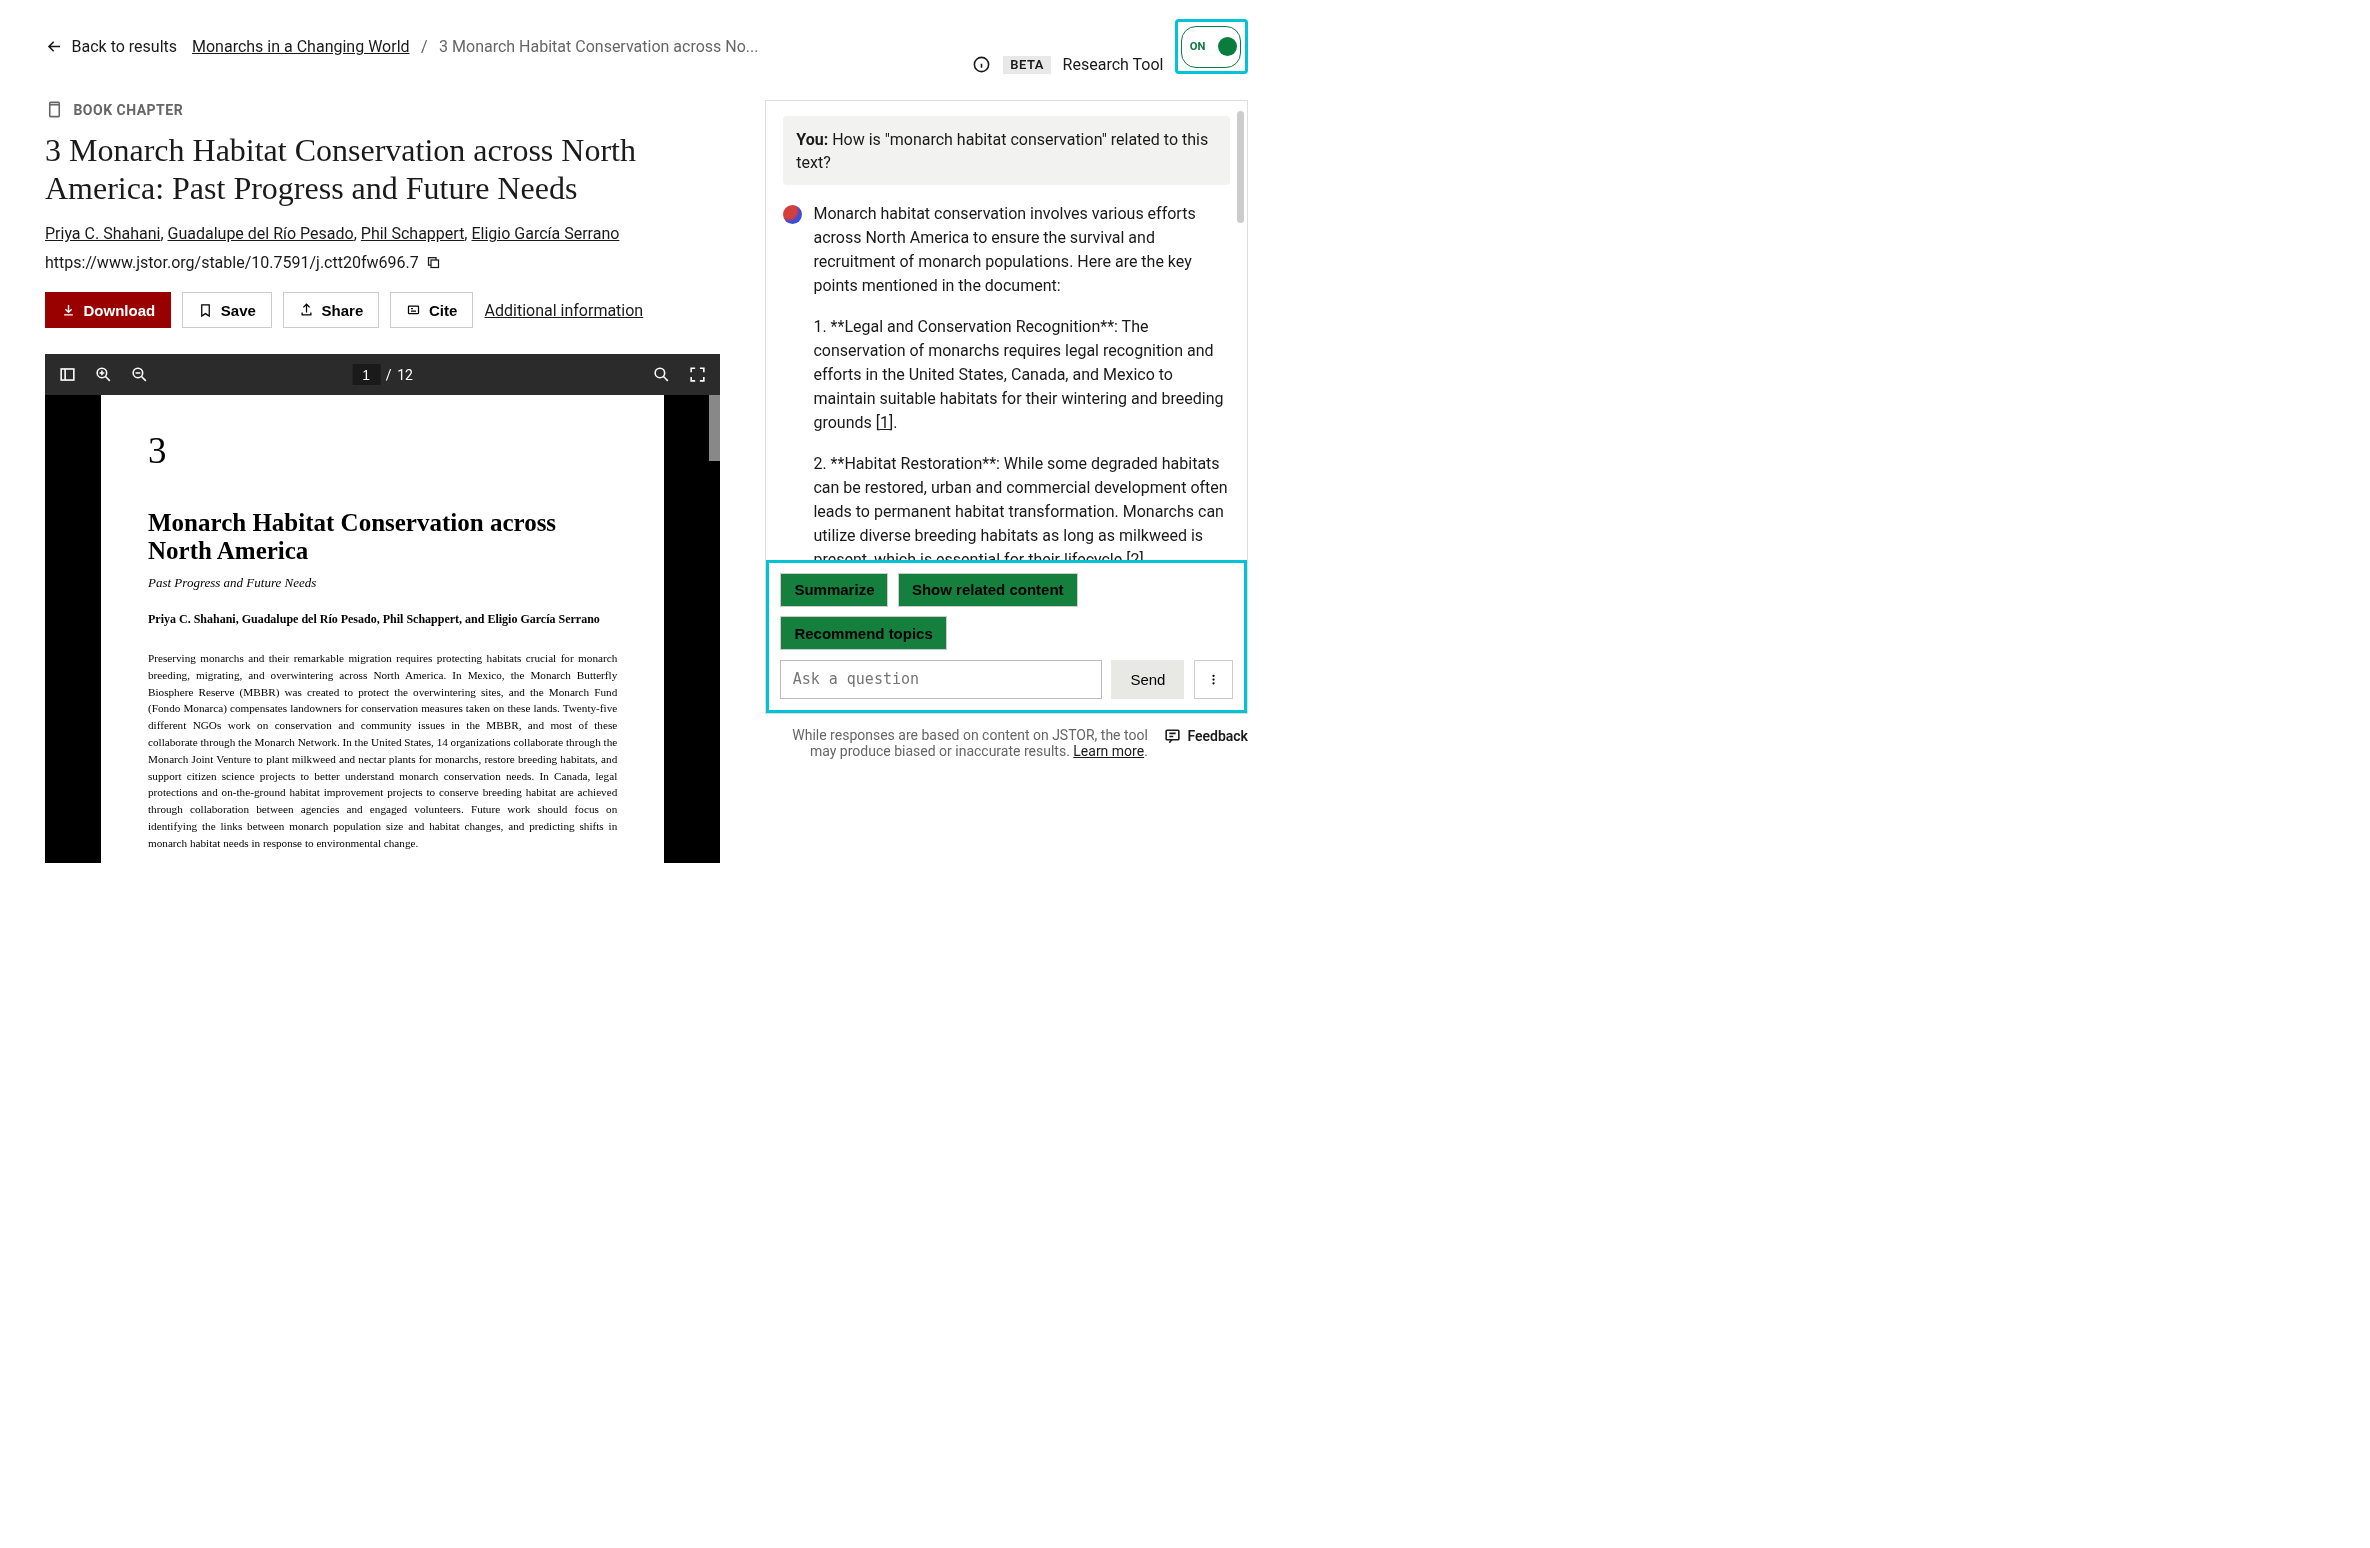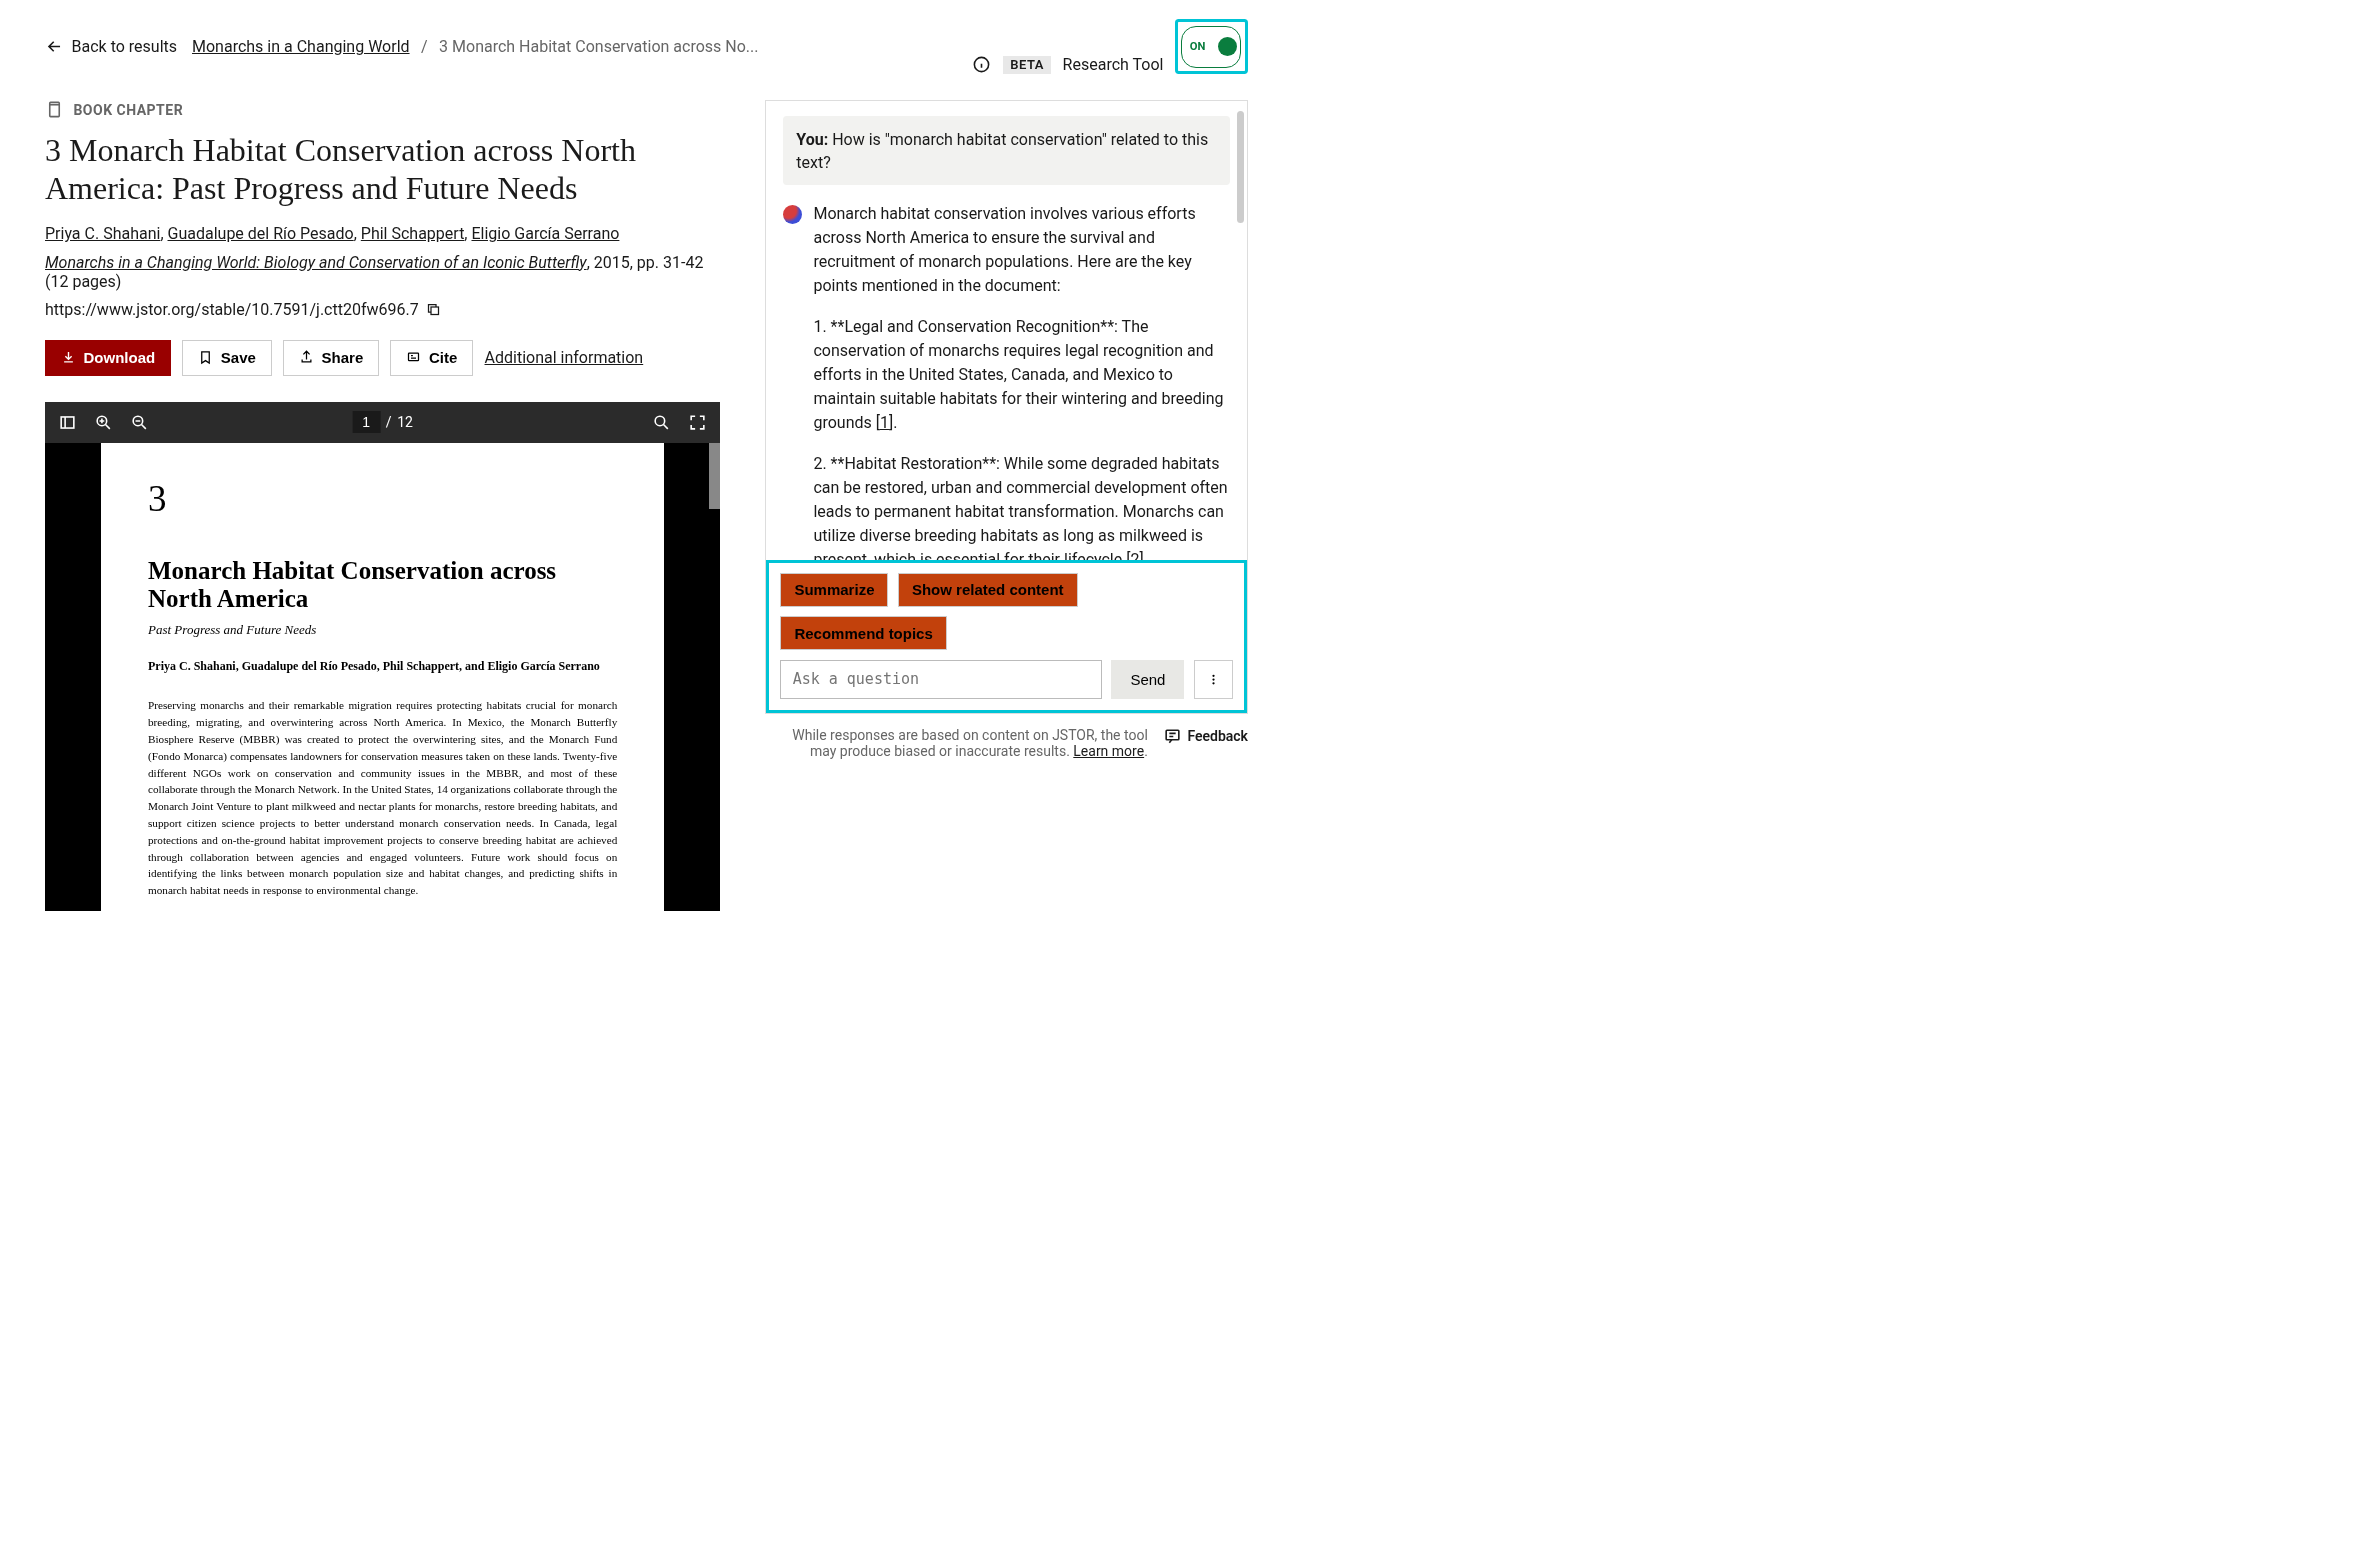--- a/index.html
+++ b/index.html
@@ -64,21 +64,21 @@
 .ai-avatar { width: 19px; height: 19px; border-radius: 50%; background: radial-gradient(circle at 30% 30%, #d63d3d 40%, #3d4dd6 60%); flex-shrink: 0; margin-top: 2.8px; }
 .ai-text { font-size: 16px; line-height: 1.5; }
 .ai-text p { margin-bottom: 17px; }
 .ref { text-decoration: underline; cursor: pointer; }
 .scrollbar-fake { position: absolute; right: 0.9px; top: 0; width: 9.4px; height: 459px; }
 .scrollbar-thumb { width: 7.5px; height: 112px; background: #ccc; border-radius: 3.7px; margin-top: 9.4px; }
 
 
 .chat-actions-wrap { border: 3.7px solid #00c4d6; padding: 9.4px 11.2px 11.2px 11.2px; }
 .suggestion-row { display: flex; gap: 9.4px; margin-bottom: 9.4px; flex-wrap: wrap; }
-.sugg-btn { border: 0.9px solid #ccc; background: #c2410c; padding: 7.5px 13px; font-size: 15px; font-weight: 600; cursor: pointer; }
+.sugg-btn { border: 0.9px solid #ccc; background: #15803d; padding: 7.5px 13px; font-size: 15px; font-weight: 600; cursor: pointer; }
 .ask-row { display: flex; gap: 9.4px; align-items: stretch; }
 .ask-input { flex: 1; border: 0.9px solid #bbb; padding: 9.4px 11.2px; font-size: 15px; resize: none; height: 39px; }
 .send-btn { background: #e8e8e5; border: none; padding: 0 19px; font-size: 15px; font-weight: 500; cursor: pointer; }
 .more-btn { border: 0.9px solid #ccc; background: #fff; width: 39px; display: flex; align-items: center; justify-content: center; cursor: pointer; }
 
 
 .disclaimer-row { display: flex; justify-content: space-between; align-items: flex-start; gap: 15px; margin-top: 13px; font-size: 14px; color: #666; text-align: right; }
 .disclaimer-row .fb { display: flex; align-items: center; gap: 5.6px; color: #1a1a1a; font-weight: 600; cursor: pointer; white-space: nowrap; }
 .learn-more { text-decoration: underline; color: #1a1a1a; cursor: pointer; }
 
@@ -130,23 +130,20 @@
           </svg>
         <span>BOOK CHAPTER</span>
       </div>
       <h1 class="title">3 Monarch Habitat Conservation across North America: Past Progress and Future Needs</h1>
       <div class="authors">
         <a>Priya C. Shahani</a><span>, </span>
         <a>Guadalupe del Río Pesado</a><span>, </span>
         <a>Phil Schappert</a><span>, </span>
         <a>Eligio García Serrano</a>
       </div>
-      <div class="source-line">
-        <span class="source-link">Monarchs in a Changing World: Biology and Conservation of an Iconic Butterfly</span><span>, 2015, pp. 31-42 (12 pages)</span>
-      </div>
       <div class="stable-url">
         <span>https://www.jstor.org/stable/10.7591/j.ctt20fw696.7</span>
         <svg class="icon-sm" viewBox="0 0 24 24" fill="none" stroke="currentColor" stroke-width="2">
             <rect x="8" y="8" width="12" height="12"></rect>
             <path d="M16 8V4H4v12h4"></path>
           </svg>
       </div>
       <div class="actions">
         <button class="btn btn-primary">
           <svg class="icon-sm" viewBox="0 0 24 24" fill="none" stroke="currentColor" stroke-width="2.2">

